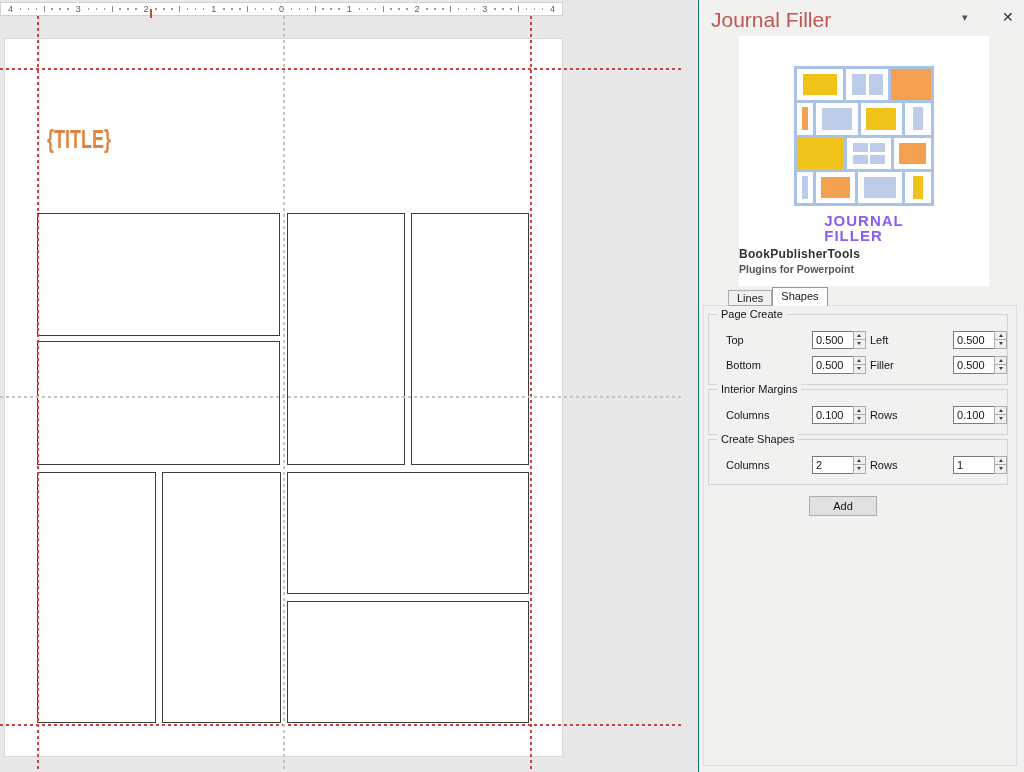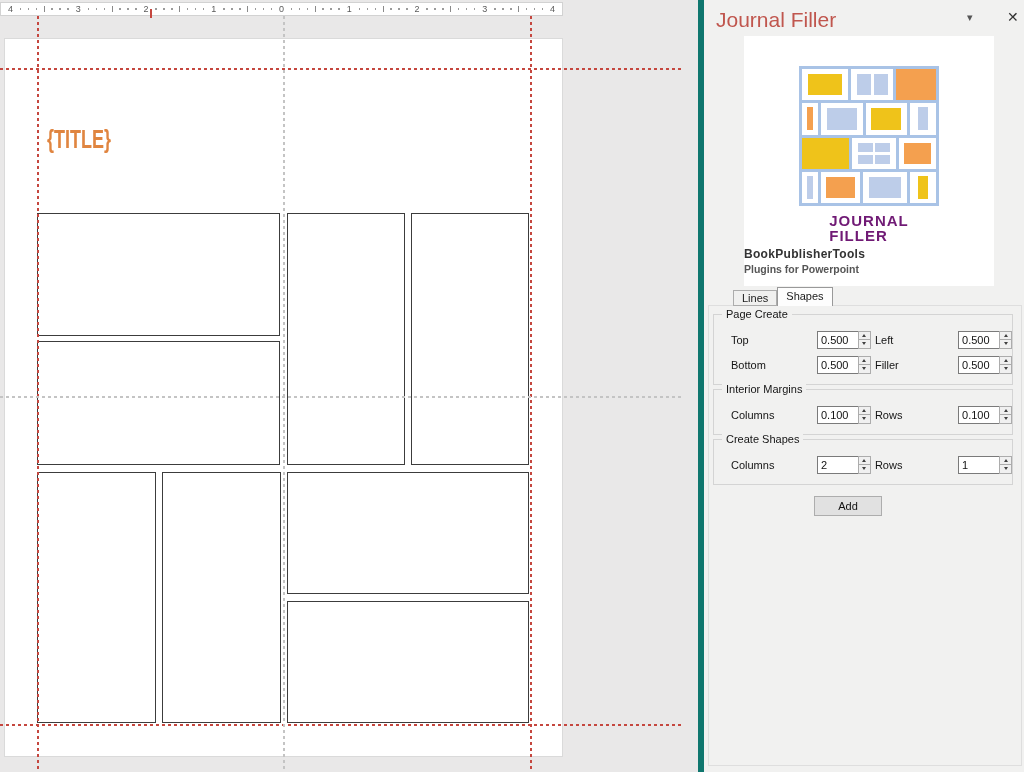--- a/index.html
+++ b/index.html
@@ -16,32 +16,32 @@
 
   
   .ruler{position:absolute;left:0;top:2px;width:563px;height:14px;background:#ffffff;border:1px solid #d2d2d2;box-sizing:border-box;display:flex;align-items:center;justify-content:space-between;padding:0 7px;z-index:5;}
   .ruler-num{font-size:9px;color:#5a5a5a;line-height:10px;}
   .tick-group{display:flex;align-items:center;gap:6.5px;}
   .tick-dot{width:1.5px;height:1.5px;background:#9a9a9a;}
   .tick-mid{width:1px;height:6px;background:#8a8a8a;}
   .ruler-mark{position:absolute;top:9px;width:1.5px;height:9px;z-index:6;}
 
   
-  .taskpane{position:absolute;left:698px;top:0;width:326px;height:772px;background:#f1f1f0;border-left:6px solid #0f766e;box-sizing:border-box;}
+  .taskpane{position:absolute;left:698px;top:0;width:326px;height:772px;background:#f1f1f0;border-left:1px solid #0f766e;box-sizing:border-box;}
   .pane-header{position:absolute;left:0;top:0;width:100%;height:36px;}
   .pane-title{position:absolute;left:12px;top:8px;font-size:21px;font-weight:300;color:#c0564e;}
   .pane-chevron{position:absolute;left:263px;top:11px;font-size:11px;color:#555;cursor:default;}
   .pane-close{position:absolute;left:303px;top:9px;font-size:14px;color:#333;cursor:default;}
 
   .logo-card{position:absolute;left:40px;top:36px;width:250px;height:250px;background:#ffffff;}
   .logo-grid{width:140px;height:140px;margin:30px auto 0;display:flex;flex-direction:column;gap:3px;padding:3px;box-sizing:border-box;}
   .logo-row{flex:1;display:flex;gap:3px;}
   .logo-cell{background:#ffffff;box-sizing:border-box;display:flex;align-items:center;justify-content:center;}
   .logo-block{display:block;}
-  .logo-word{width:fit-content;margin:7px auto 0;font-size:15px;font-weight:800;letter-spacing:1px;line-height:1.02;color:#701a75;}
+  .logo-word{width:fit-content;margin:7px auto 0;font-size:15px;font-weight:800;letter-spacing:1px;line-height:1.02;color:#8b5cf6;}
   .logo-brand{text-align:left;margin-top:3px;font-size:12px;font-weight:700;color:#333;letter-spacing:.3px;}
   .logo-tagline{text-align:left;margin-top:2px;font-size:10.5px;font-weight:700;color:#565656;}
 
   
   .tabbar{position:absolute;left:8px;top:287px;height:19px;display:flex;align-items:flex-end;z-index:2;padding-left:21px;}
   .tab{box-sizing:border-box;font-size:11px;color:#1a1a1a;padding:1px 8px 2px;border:1px solid #acacac;background:#f0f0ef;height:16px;line-height:12px;cursor:default;}
   .tab.active{background:#fdfdfd;border-color:#999;height:19px;line-height:15px;border-bottom:none;position:relative;z-index:3;}
   .tabpage{position:absolute;left:4px;top:305px;width:314px;height:461px;background:#f1f1f0;border:1px solid #dedede;box-sizing:border-box;z-index:1;}
 
   

